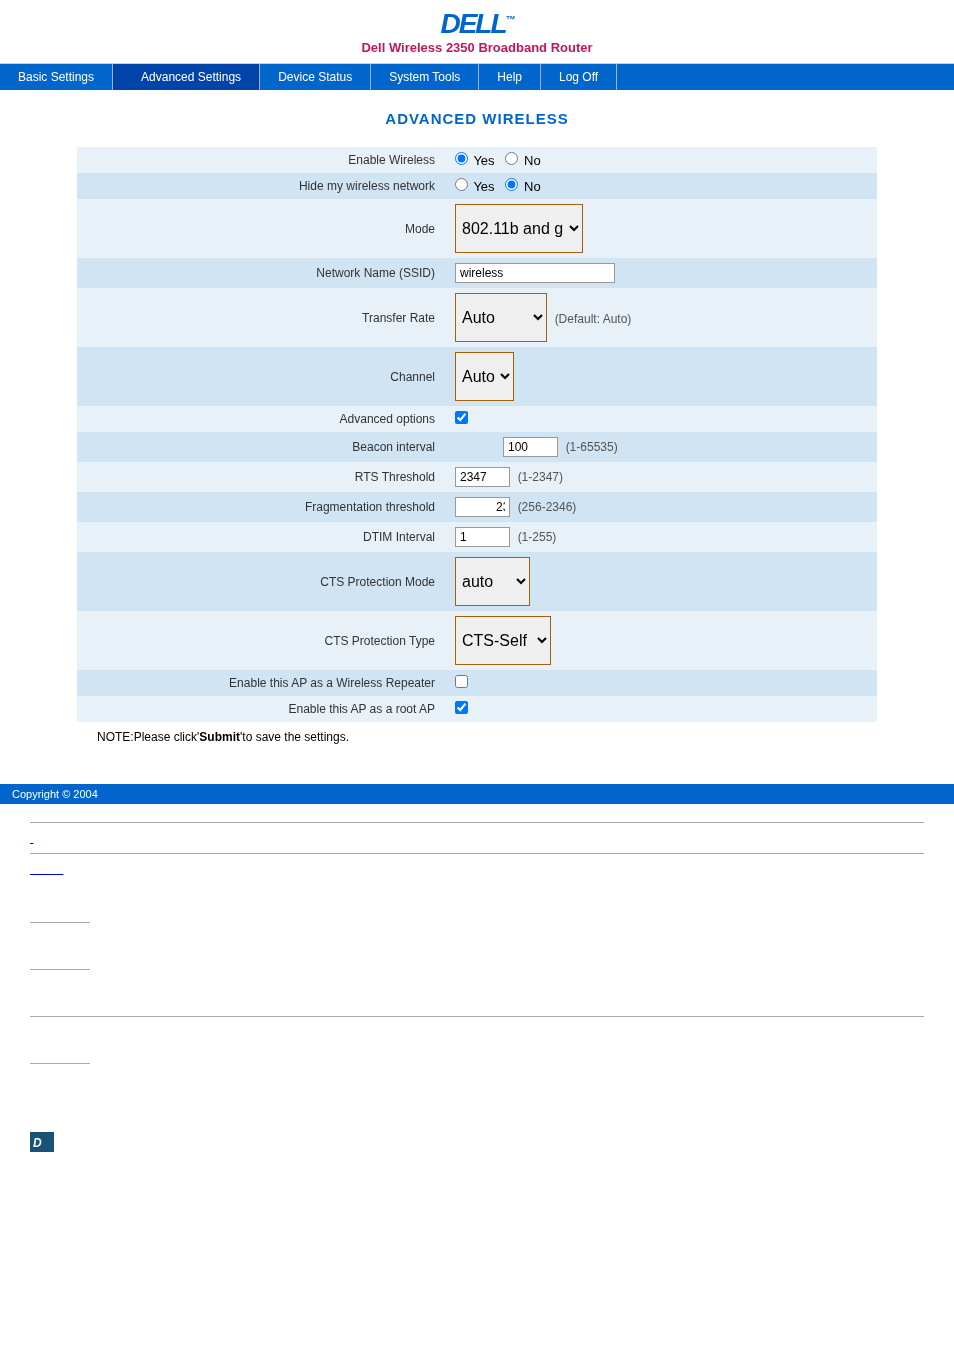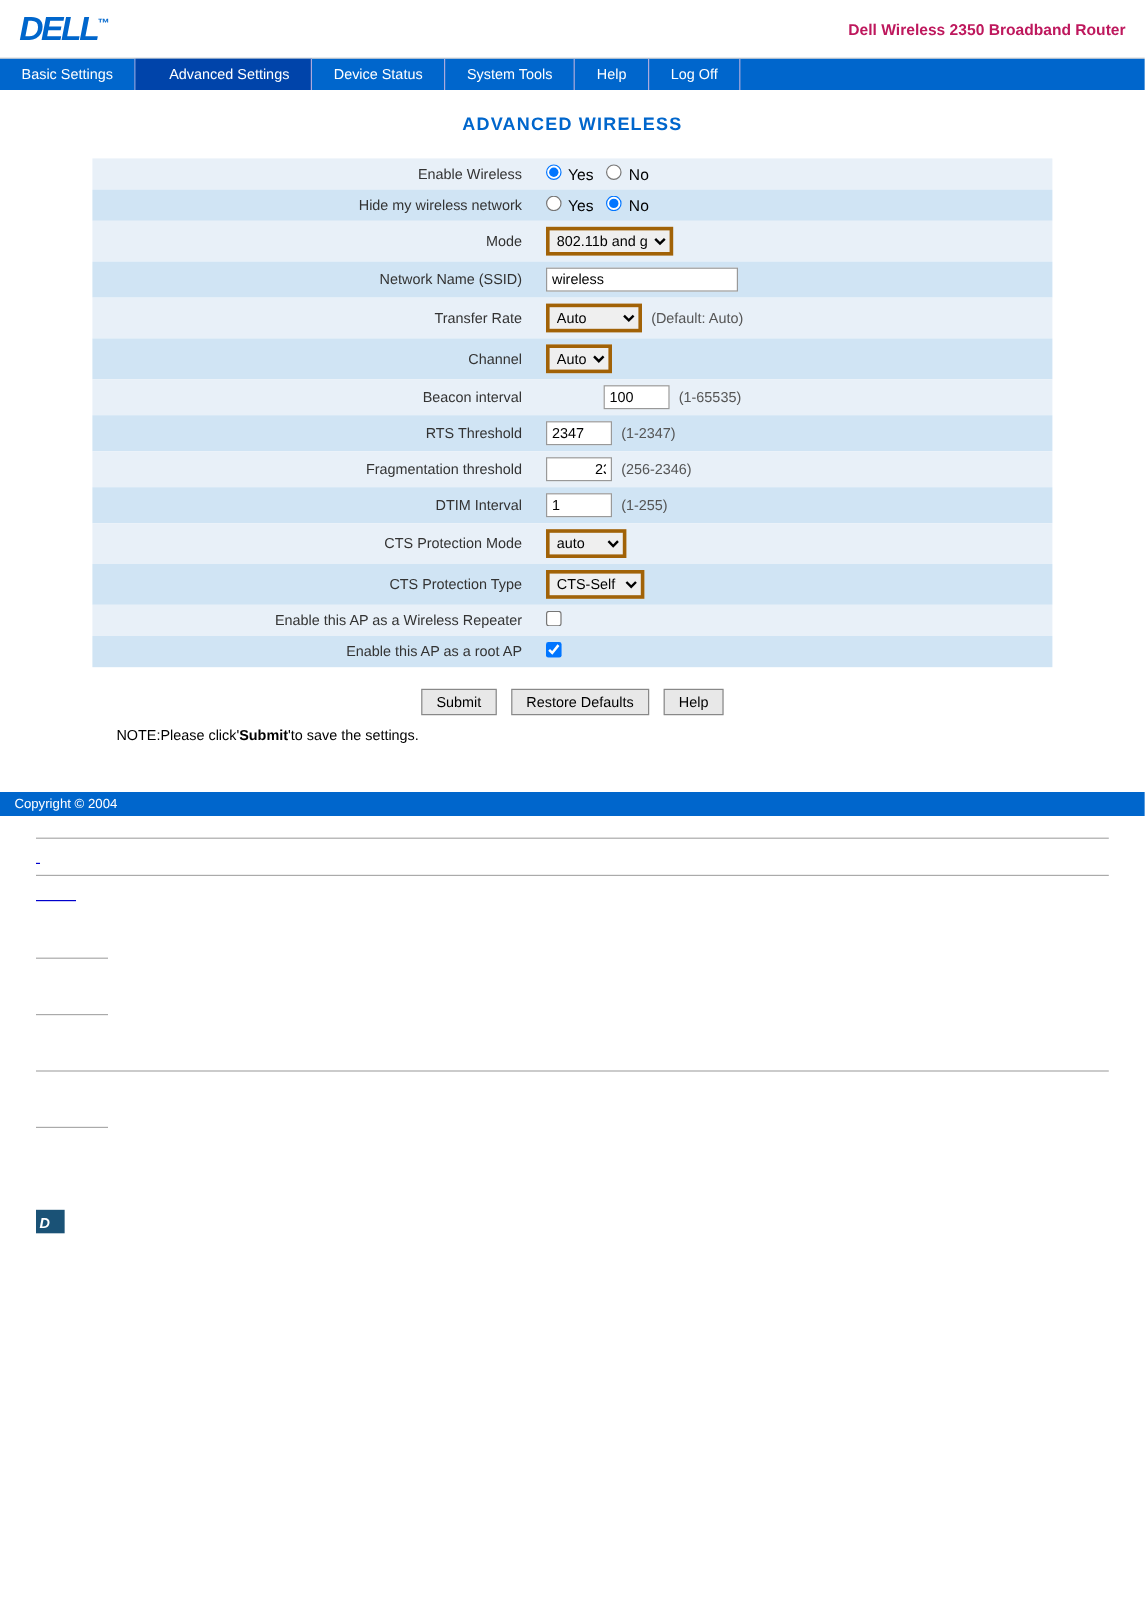--- a/index.html
+++ b/index.html
@@ -1,19 +1,19 @@
 <!DOCTYPE html>
 <html><head>
   <meta charset="utf-8">
   <style>
     * { box-sizing: border-box; margin: 0; padding: 0; }
     body { font-family: Arial, Helvetica, sans-serif; font-size: 13px; background: #fff; }
 
     
-    .header { background: #fff; padding: 8px 16px; display: flex; align-items: center; justify-content: space-between; border-bottom: 1px solid #ccc; }
+    .header { background: #fff; padding: 8px 16px; display: flex; align-items: center; justify-content: space-between; border-bottom: 1px solid #ccc; flex-direction: column; }
     .dell-logo { font-size: 28px; font-weight: 900; color: #0066cc; font-style: italic; letter-spacing: -2px; }
     .dell-logo span { color: #0066cc; }
     .dell-tm { font-size: 10px; vertical-align: super; }
     .router-name { color: #be185d; font-size: 13px; font-weight: bold; }
 
     
     .nav { background: #0066cc; display: flex; }
     .nav-item { color: #fff; padding: 6px 18px; font-size: 12px; cursor: pointer; border-right: 1px solid #aad; }
     .nav-item.active { background: #0044aa; padding-left: 28px; }
 
@@ -31,23 +31,23 @@
     .label-cell { text-align: right; width: 46%; color: #333; font-size: 12px; padding-right: 14px; }
     .value-cell { width: 54%; }
 
     input[type="text"], input[type="number"] {
       border: 1px solid #999;
       padding: 2px 4px;
       font-size: 12px;
       width: 130px;
     }
     select {
-      border: 3px solid #a16207;
-      font-size: 12px;
-      padding: 1px 2px;
+      border: 1px solid #a16207;
+      font-size: 16px;
+      padding: 14px 2px;
     }
     input[type="radio"] { margin-right: 2px; }
     input[type="checkbox"] { margin: 0; }
 
     .range-hint { color: #555; font-size: 12px; margin-left: 4px; }
 
     
     .btn-row { text-align: center; margin: 18px 0 10px; }
     .btn-row button {
       font-size: 12px;
@@ -152,20 +152,26 @@
         <td class="value-cell">
           <select>
             <option>Auto</option>
             <option>1</option><option>2</option><option>3</option><option>4</option>
             <option>5</option><option>6</option><option>7</option><option>8</option>
             <option>9</option><option>10</option><option>11</option>
           </select>
         </td>
       </tr>
 
+      <tr>
+        <td class="label-cell">Advanced options</td>
+        <td class="value-cell">
+          <input type="checkbox" checked="" style="">
+        </td>
+      </tr>
 
       <tr>
         <td class="label-cell">Beacon interval</td>
         <td class="value-cell">
           <input type="text" value="100" style="width: 55px; margin-left: 48px;">
           <span class="range-hint">(1-65535)</span>
         </td>
       </tr>
 
       <tr>
@@ -222,25 +228,20 @@
 
       <tr>
         <td class="label-cell">Enable this AP as a root AP</td>
         <td class="value-cell">
           <input type="checkbox" checked="" style="">
         </td>
       </tr>
     </tbody>
   </table>
 
-  <div class="btn-row">
-    <button>Submit</button>
-    <button>Restore Defaults</button>
-    <button>Help</button>
-  </div>
 
   <div class="note">
     <span>NOTE:Please click'</span><strong>Submit</strong><span>'to save the settings.</span>
   </div>
 </div>
 
 <div class="footer">
   <span>Copyright © 2004</span>
 </div>
 

